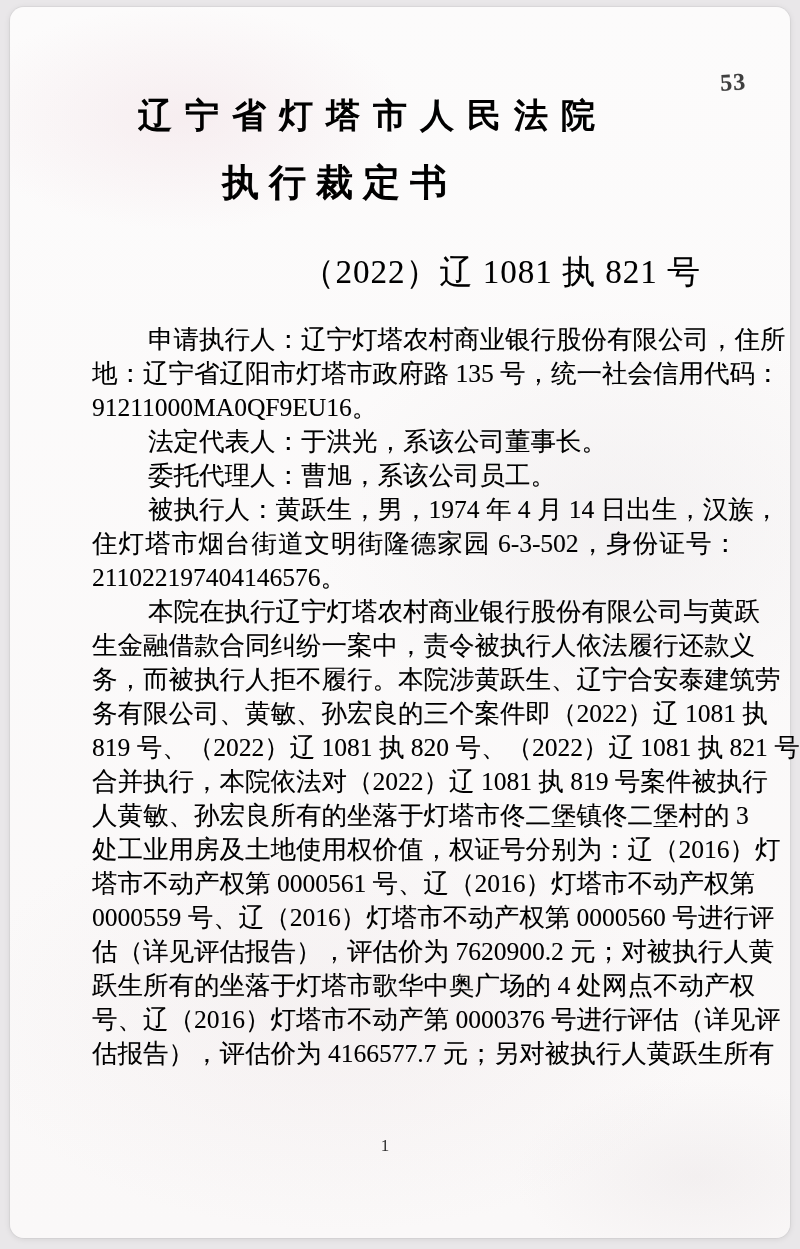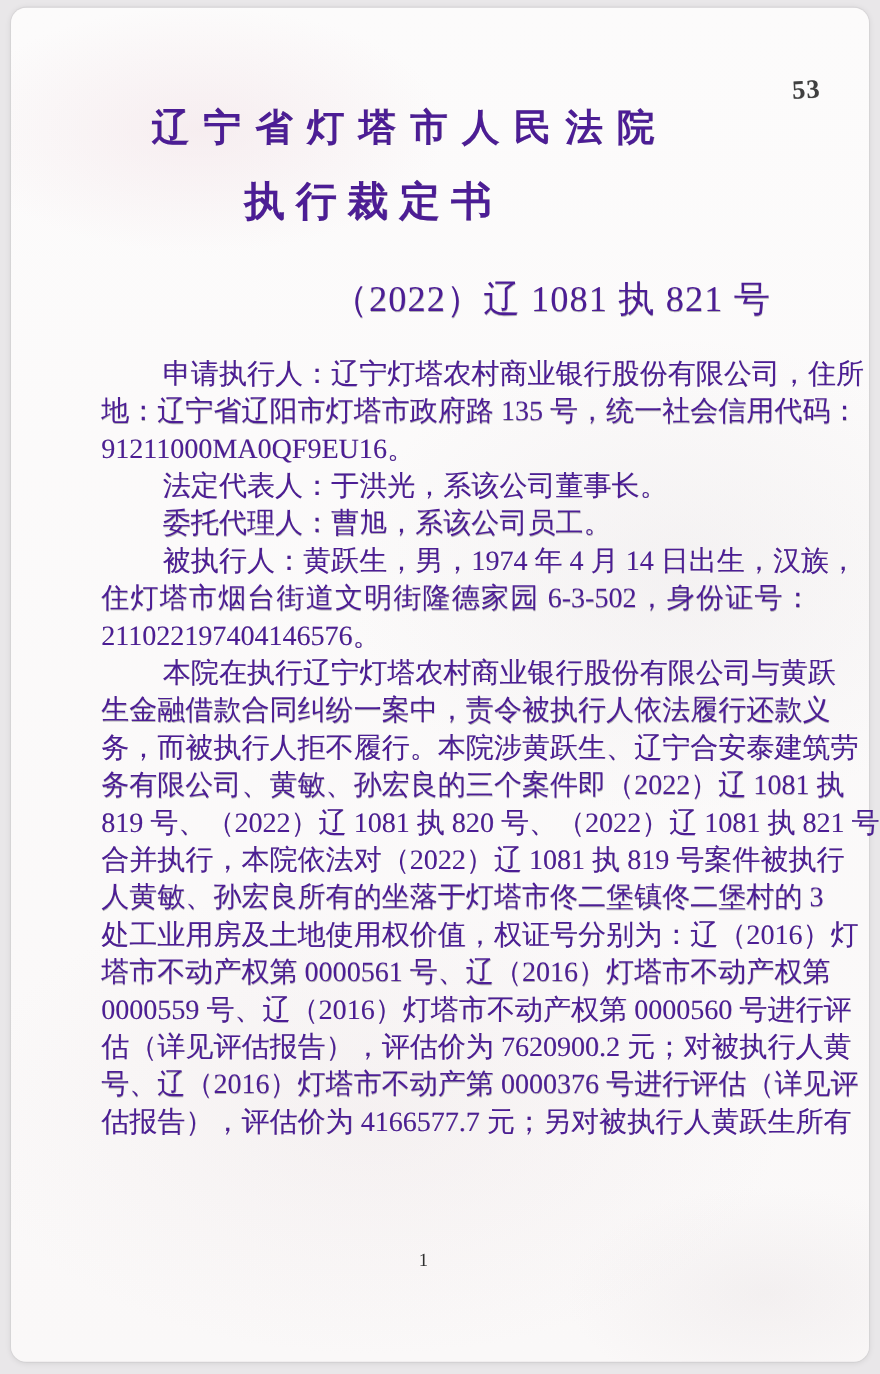--- a/index.html
+++ b/index.html
@@ -23,21 +23,21 @@
     background:
       radial-gradient(ellipse 320px 160px at 22% 9%, rgba(236,212,219,0.35), transparent 70%),
       radial-gradient(ellipse 420px 300px at 78% 42%, rgba(214,208,211,0.20), transparent 72%),
       radial-gradient(ellipse 520px 300px at 42% 82%, rgba(228,216,218,0.25), transparent 72%),
       radial-gradient(ellipse 260px 140px at 88% 95%, rgba(222,214,216,0.25), transparent 70%),
       linear-gradient(#fcfbfb, #faf8f8);
     border-radius: 14px;
     box-shadow: 0 0 0 1px rgba(0,0,0,0.035), 0 1px 6px rgba(0,0,0,0.10);
   }
   .ink {
-    color: #4c1d95;
+    color: #000000;
     text-shadow: 0.3px 0.3px 0 rgba(45,45,45,0.35);
   }
   .corner-num {
     position: absolute;
     left: 720px;
     top: 69px;
     font-size: 24px;
     font-weight: 600;
     color: #3f3f3f;
     transform: rotate(-3deg);
@@ -128,17 +128,18 @@
   <div class="line">生金融借款合同纠纷一案中，责令被执行人依法履行还款义</div>
   <div class="line">务，而被执行人拒不履行。本院涉黄跃生、辽宁合安泰建筑劳</div>
   <div class="line">务有限公司、黄敏、孙宏良的三个案件即（2022）辽 1081 执</div>
   <div class="line">819 号、（2022）辽 1081 执 820 号、（2022）辽 1081 执 821 号</div>
   <div class="line">合并执行，本院依法对（2022）辽 1081 执 819 号案件被执行</div>
   <div class="line">人黄敏、孙宏良所有的坐落于灯塔市佟二堡镇佟二堡村的 3</div>
   <div class="line">处工业用房及土地使用权价值，权证号分别为：辽（2016）灯</div>
   <div class="line">塔市不动产权第 0000561 号、辽（2016）灯塔市不动产权第</div>
   <div class="line">0000559 号、辽（2016）灯塔市不动产权第 0000560 号进行评</div>
   <div class="line">估（详见评估报告），评估价为 7620900.2 元；对被执行人黄</div>
+  <div class="line">跃生所有的坐落于灯塔市歌华中奥广场的 4 处网点不动产权</div>
   <div class="line">号、辽（2016）灯塔市不动产第 0000376 号进行评估（详见评</div>
   <div class="line">估报告），评估价为 4166577.7 元；另对被执行人黄跃生所有</div>
 </div>
 
 <div class="footer-num">1</div>
 
 </body></html>

